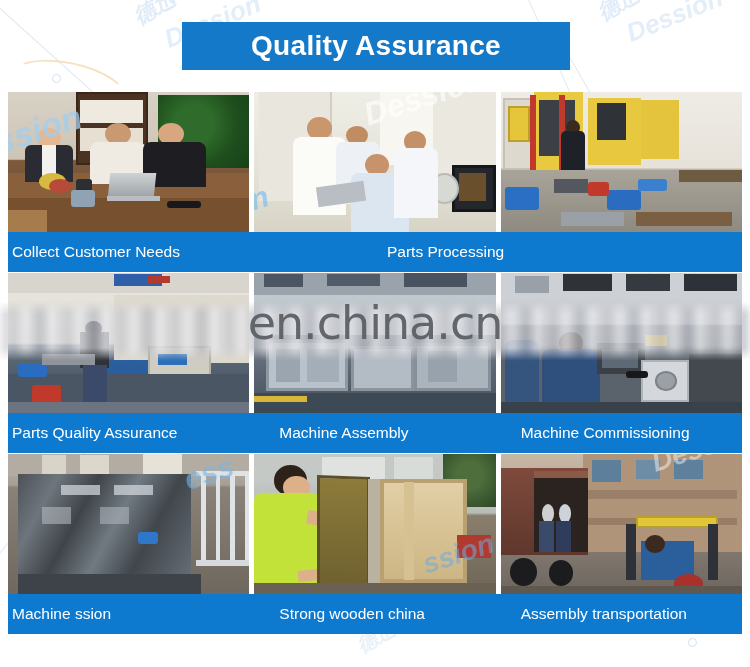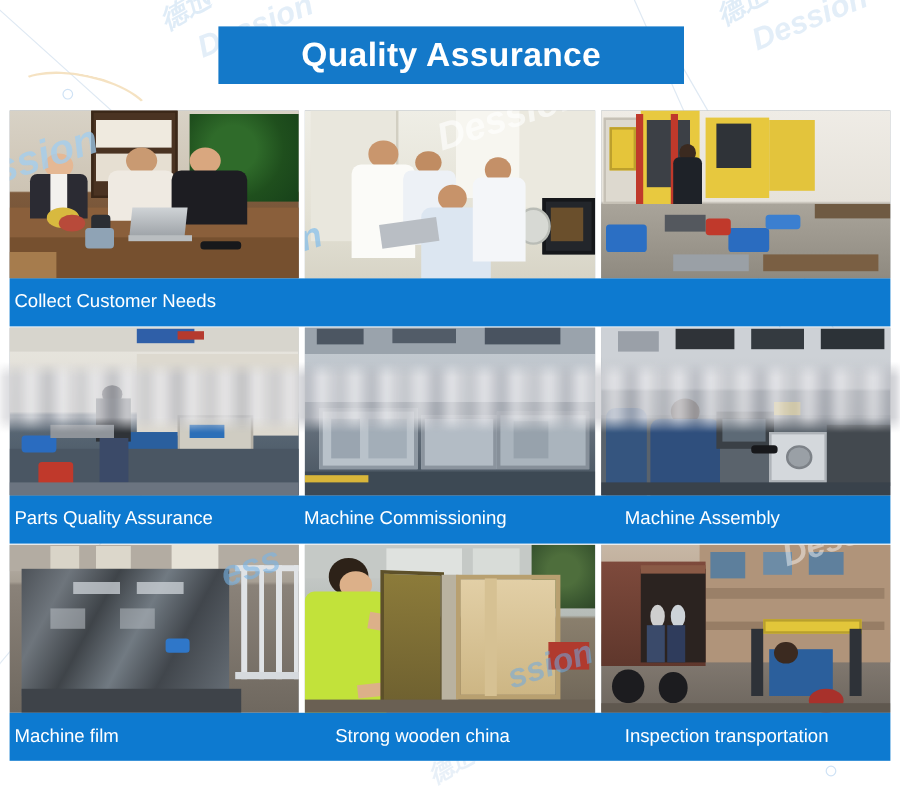--- a/index.html
+++ b/index.html
@@ -271,20 +271,21 @@
             <div class="blk" style="left:74%; top:56%; width:26%; height:8%; background:#6f5a42;"></div>
             <div class="blk" style="left:56%; top:86%; width:40%; height:10%; background:#7a5f43;"></div>
             <div class="blk" style="left:25%; top:86%; width:26%; height:10%; background:#9aa0a6;"></div>
           </div>
         </div>
 
       </div>
 
       <div class="caption-bar">
         <div class="caption c1">Collect Customer Needs</div>
+        <div class="caption c3">Parts Processing</div>
       </div>
     </div>
 
     <div class="row">
       <div class="row-tiles">
 
         <div class="tile">
           <div class="photo">
             <div class="blk" style="inset:0; background:linear-gradient(180deg,#e9e7e0 0%,#dedbd3 50%,#5d6b79 52%,#42505c 100%);"></div>
             <div class="blk" style="left:0; top:0; width:100%; height:14%; background:#d7d5cd;"></div>
@@ -351,22 +352,22 @@
             <div class="blk" style="left:0; top:92%; width:100%; height:8%; background:#39424b;"></div>
           </div>
         </div>
 
       </div>
 
       <div class="blur-band"></div>
 
       <div class="caption-bar">
         <div class="caption c1">Parts Quality Assurance</div>
+        <div class="caption c2">Machine Assembly</div>
         <div class="caption c3">Machine Commissioning</div>
-        <div class="caption c2">Machine Assembly</div>
       </div>
     </div>
 
     <div class="row">
       <div class="row-tiles">
 
         <div class="tile">
           <div class="photo">
             <div class="blk" style="inset:0; background:linear-gradient(180deg,#bcb7ae 0%,#a79f94 22%,#8a8279 24%,#6f685f 100%);"></div>
             <div class="blk" style="left:0; top:0; width:100%; height:16%; background:#b3aca2;"></div>
@@ -445,22 +446,23 @@
             <div class="circ" style="left:60%; top:58%; width:8%; height:13%; background:#3b2a20;"></div>
             <div class="circ" style="left:72%; top:86%; width:12%; height:14%; background:#a8312b;"></div>
             <div class="blk" style="left:0; top:94%; width:100%; height:6%; background:#5f584f;"></div>
           </div>
           <div class="tile-wm" style="left:150px; top:-18px; font-size:28px; color:rgba(255,255,255,.45);">Dessi</div>
         </div>
 
       </div>
 
       <div class="caption-bar">
-        <div class="caption c1">Machine film</div>
+        <div class="caption c1">Machine ssion</div>
         <div class="caption c2">Strong wooden china</div>
-        <div class="caption c3">Inspection transportation</div>
+        <div class="caption c3">Assembly transportation</div>
       </div>
     </div>
 
   </div>
 
+  <div class="site-wm">en.china.cn</div>
 
 </div>
 
 </body></html>

